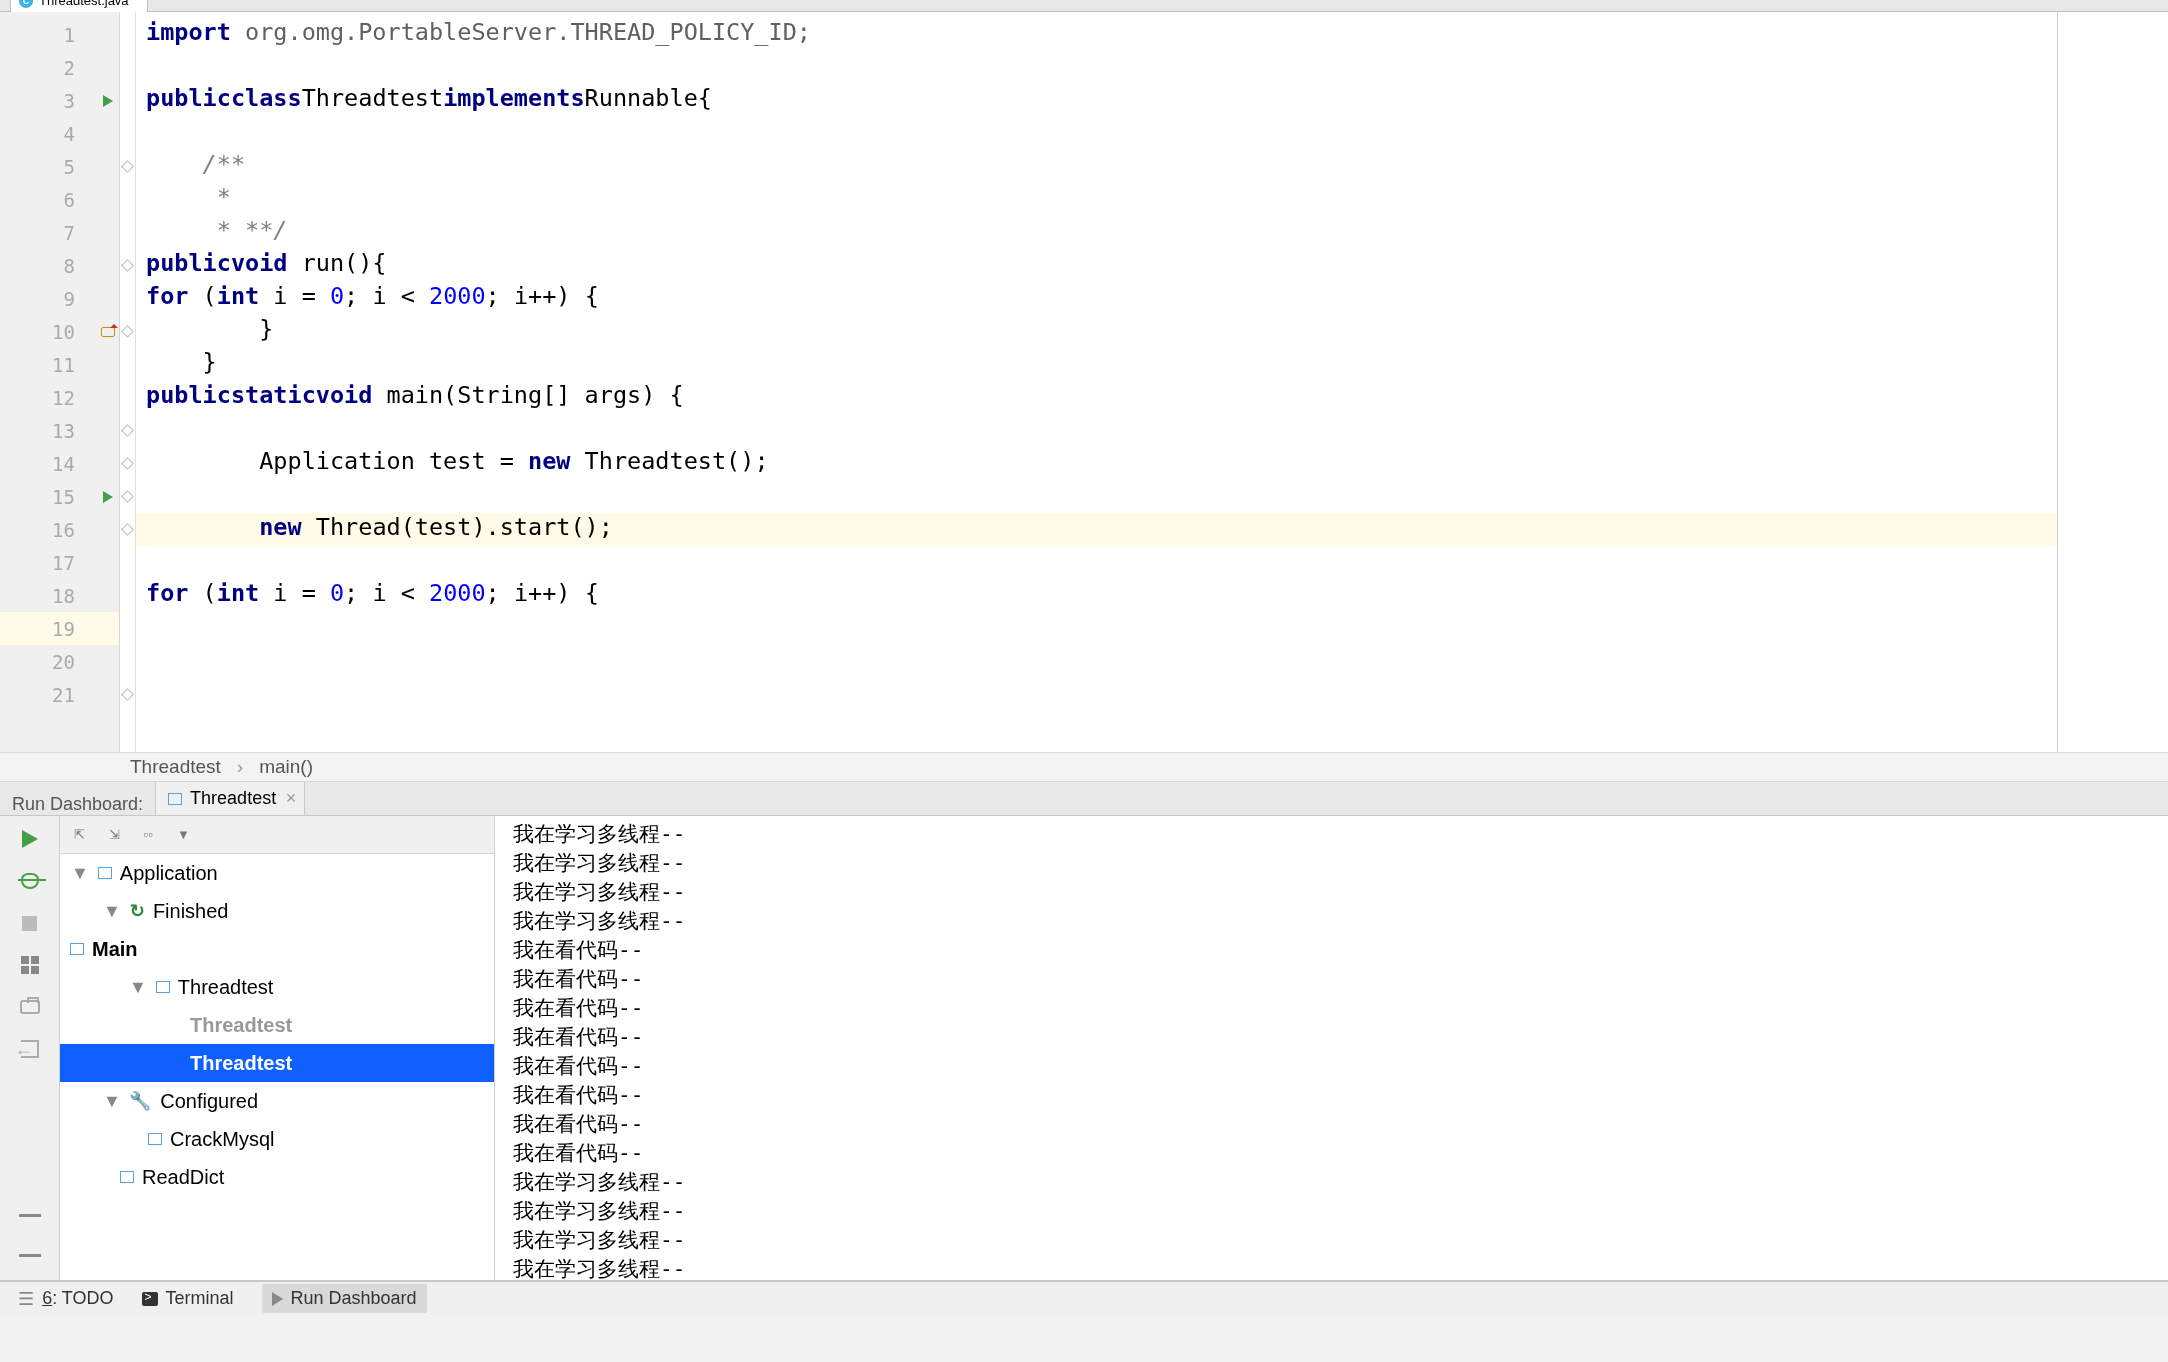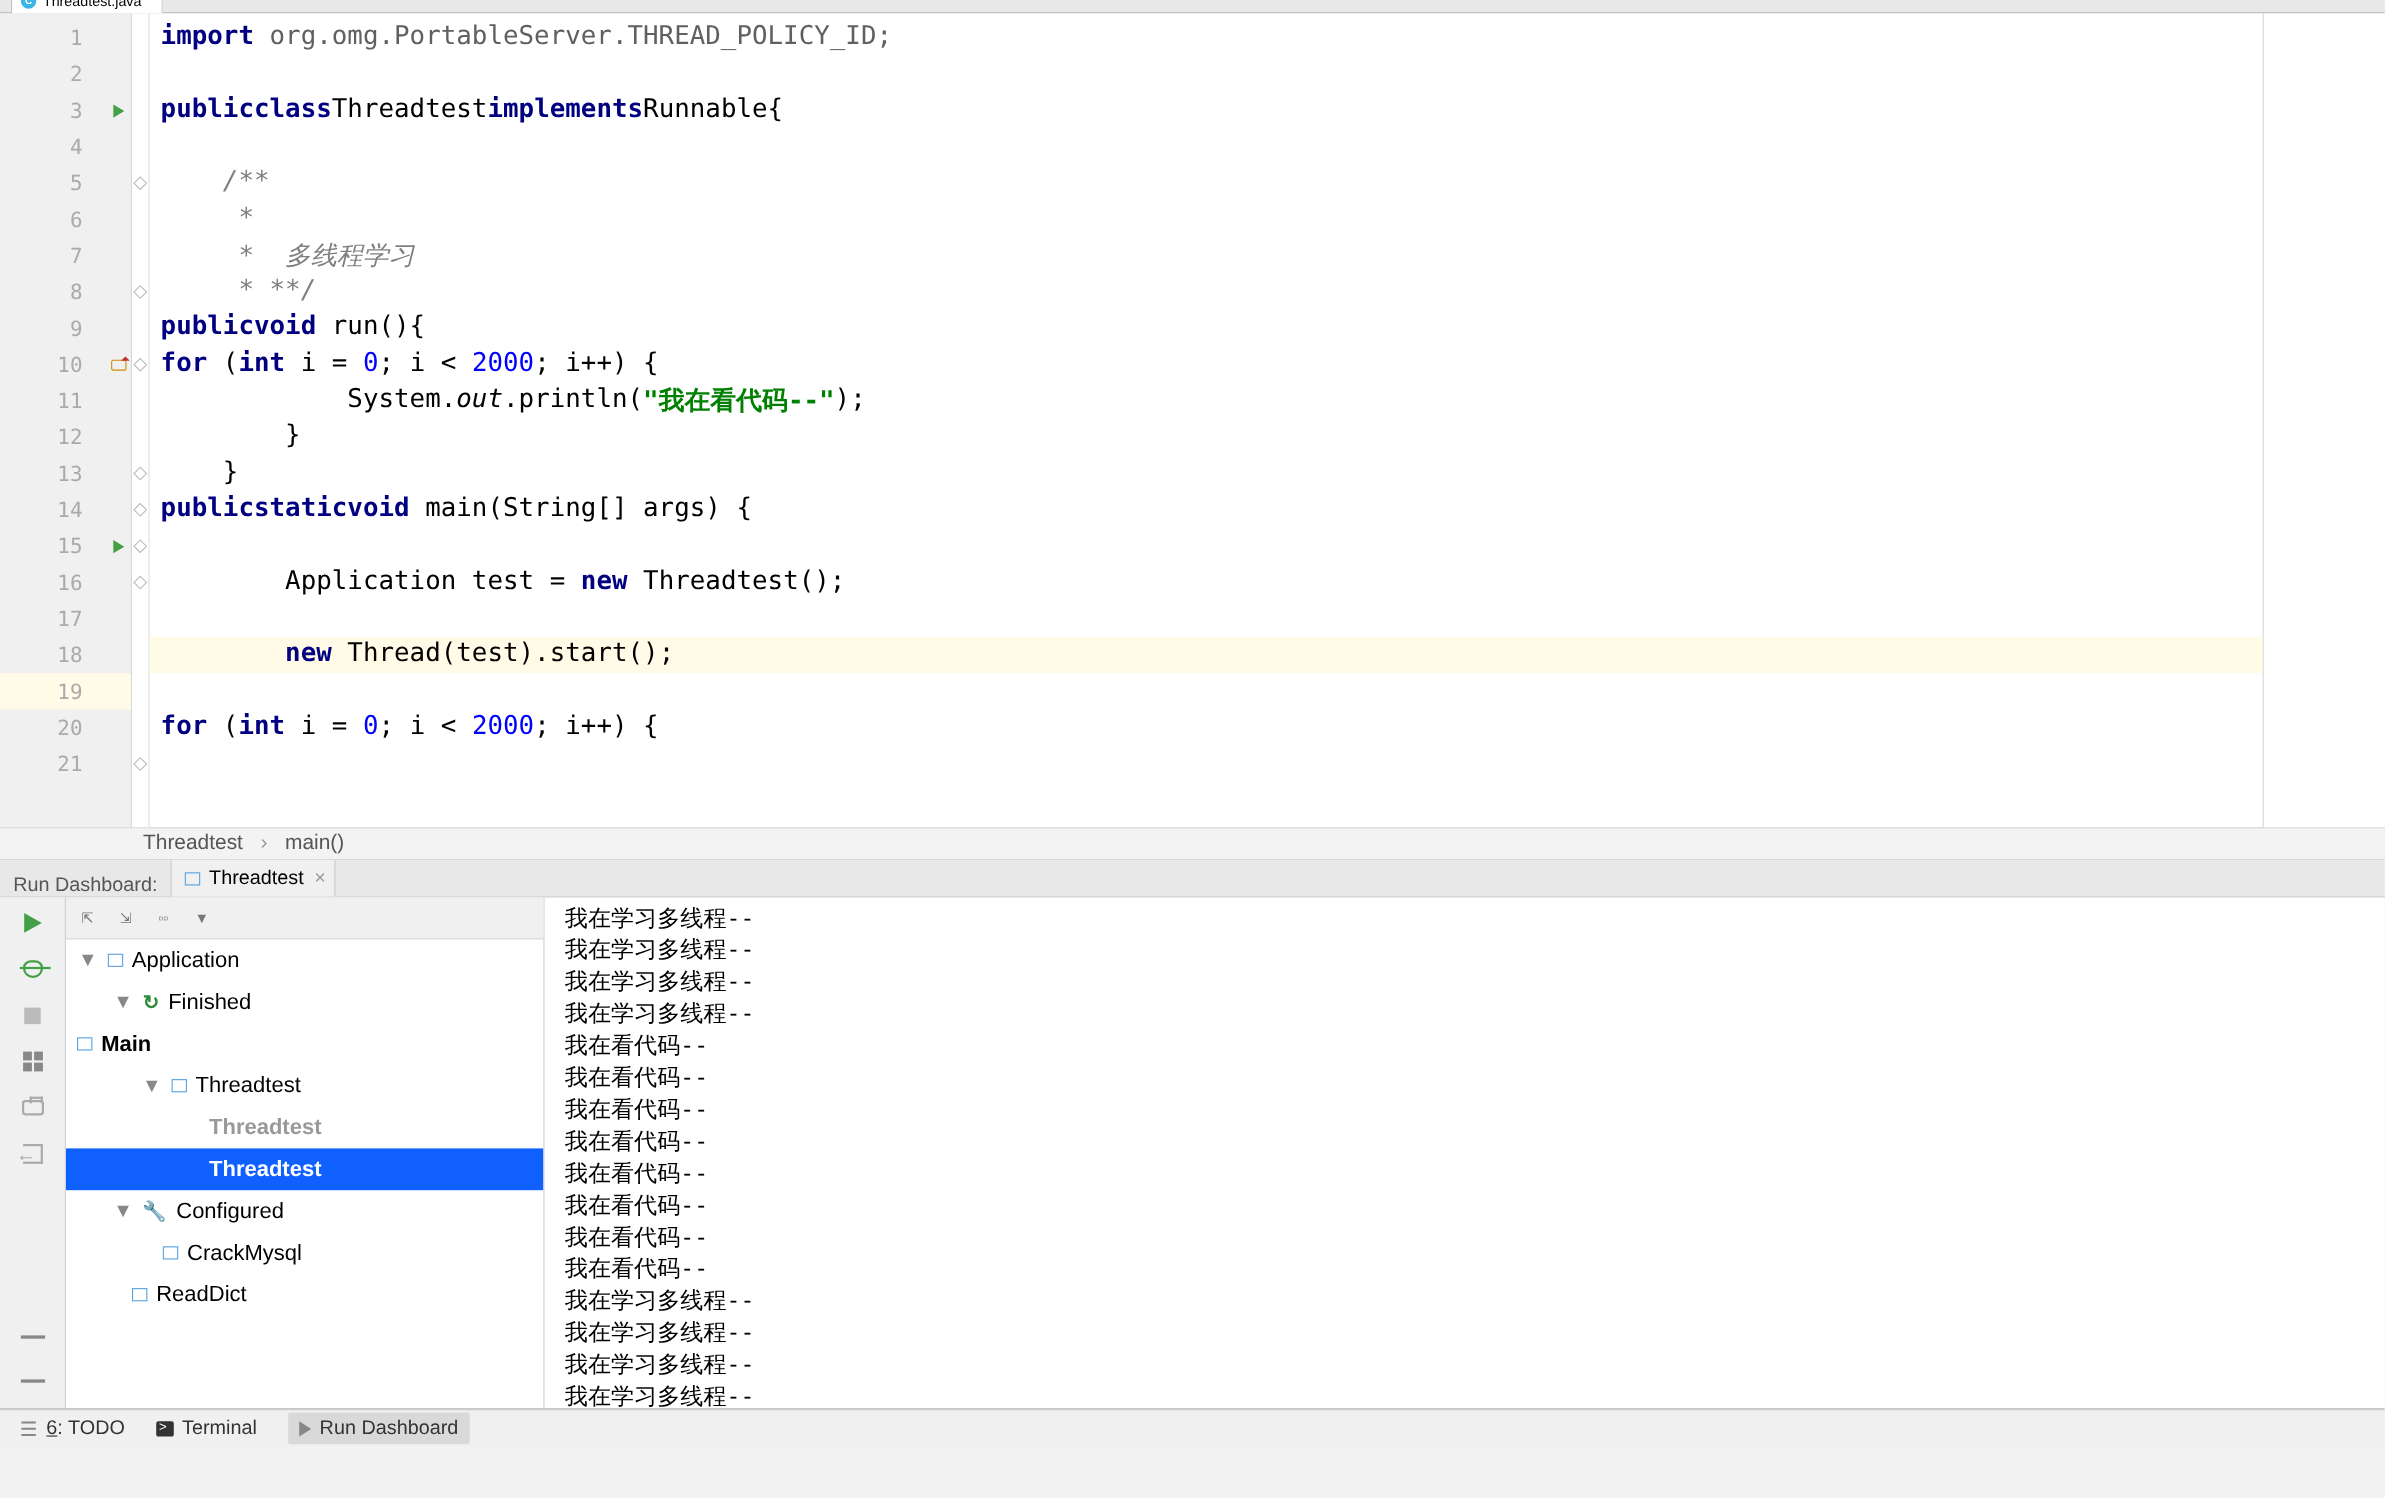--- a/index.html
+++ b/index.html
@@ -361,25 +361,23 @@
         <span class="fold-handle"></span>
       </div>
   </div>
   <div class="code-area">
     <div class="code-line"><span class="kw">import</span><span class="pkg"> org.omg.PortableServer.THREAD_POLICY_ID;</span></div>
     <div class="code-line"></div>
     <div class="code-line"><span class="kw">public</span> <span class="kw">class</span> <span>Threadtest</span> <span class="kw">implements</span> <span>Runnable</span> <span>{</span></div>
     <div class="code-line"></div>
     <div class="code-line"><span class="cmt">    /**</span></div>
     <div class="code-line"><span class="cmt">     *</span></div>
-    <div class="code-line"><span class="cmt">     *  多线程学习</span></div>
     <div class="code-line"><span class="cmt">     * **/</span></div>
     <div class="code-line">    <span class="kw">public</span> <span class="kw">void</span><span> run(){</span></div>
     <div class="code-line">        <span class="kw">for</span><span> (</span><span class="kw">int</span><span> i = </span><span class="num">0</span><span>; i &lt; </span><span class="num">2000</span><span>; i++) {</span></div>
-    <div class="code-line"><span>            System.</span><span class="st">out</span><span>.println(</span><span class="str">"我在看代码--"</span><span>);</span></div>
     <div class="code-line"><span>        }</span></div>
     <div class="code-line"><span>    }</span></div>
     <div class="code-line">    <span class="kw">public</span> <span class="kw">static</span> <span class="kw">void</span><span> main(String[] args) {</span></div>
     <div class="code-line"></div>
     <div class="code-line"><span>        Application test = </span><span class="kw">new</span><span> Threadtest();</span></div>
     <div class="code-line"></div>
     <div class="code-line hl"><span>        </span><span class="kw">new</span><span> Thread(test).start();</span></div>
     <div class="code-line"></div>
     <div class="code-line">        <span class="kw">for</span><span> (</span><span class="kw">int</span><span> i = </span><span class="num">0</span><span>; i &lt; </span><span class="num">2000</span><span>; i++) {</span></div>
   </div>

